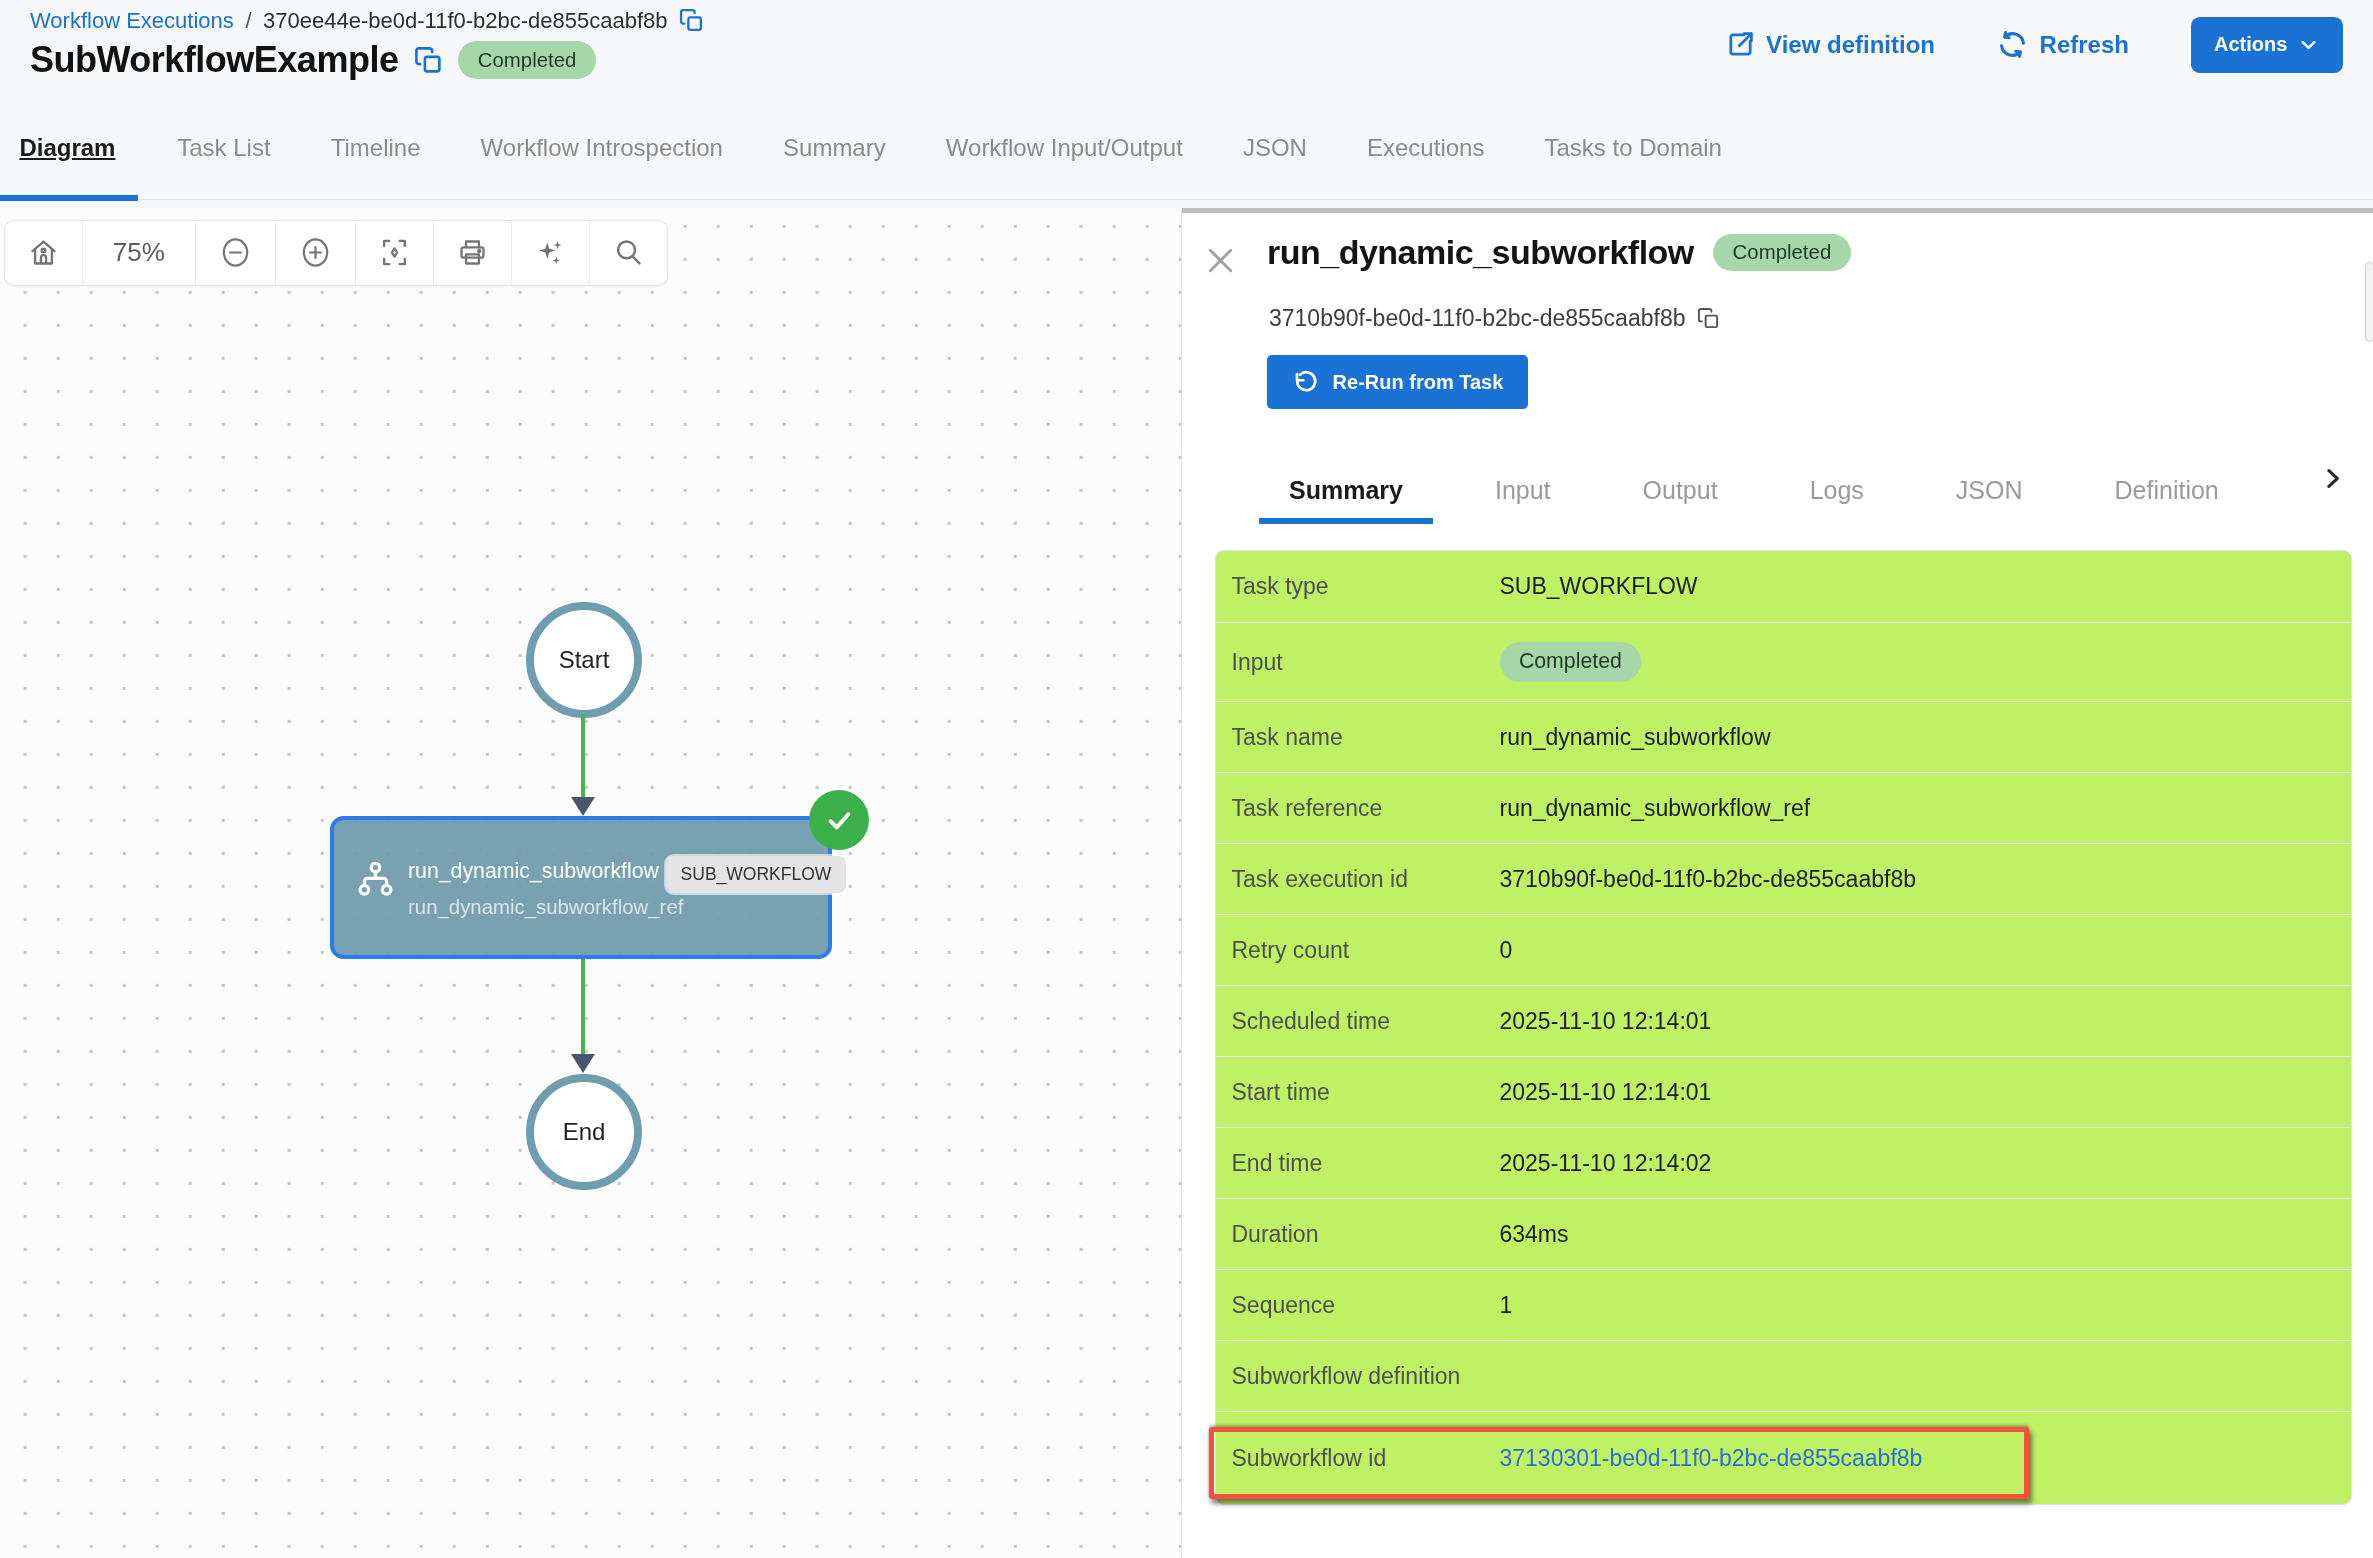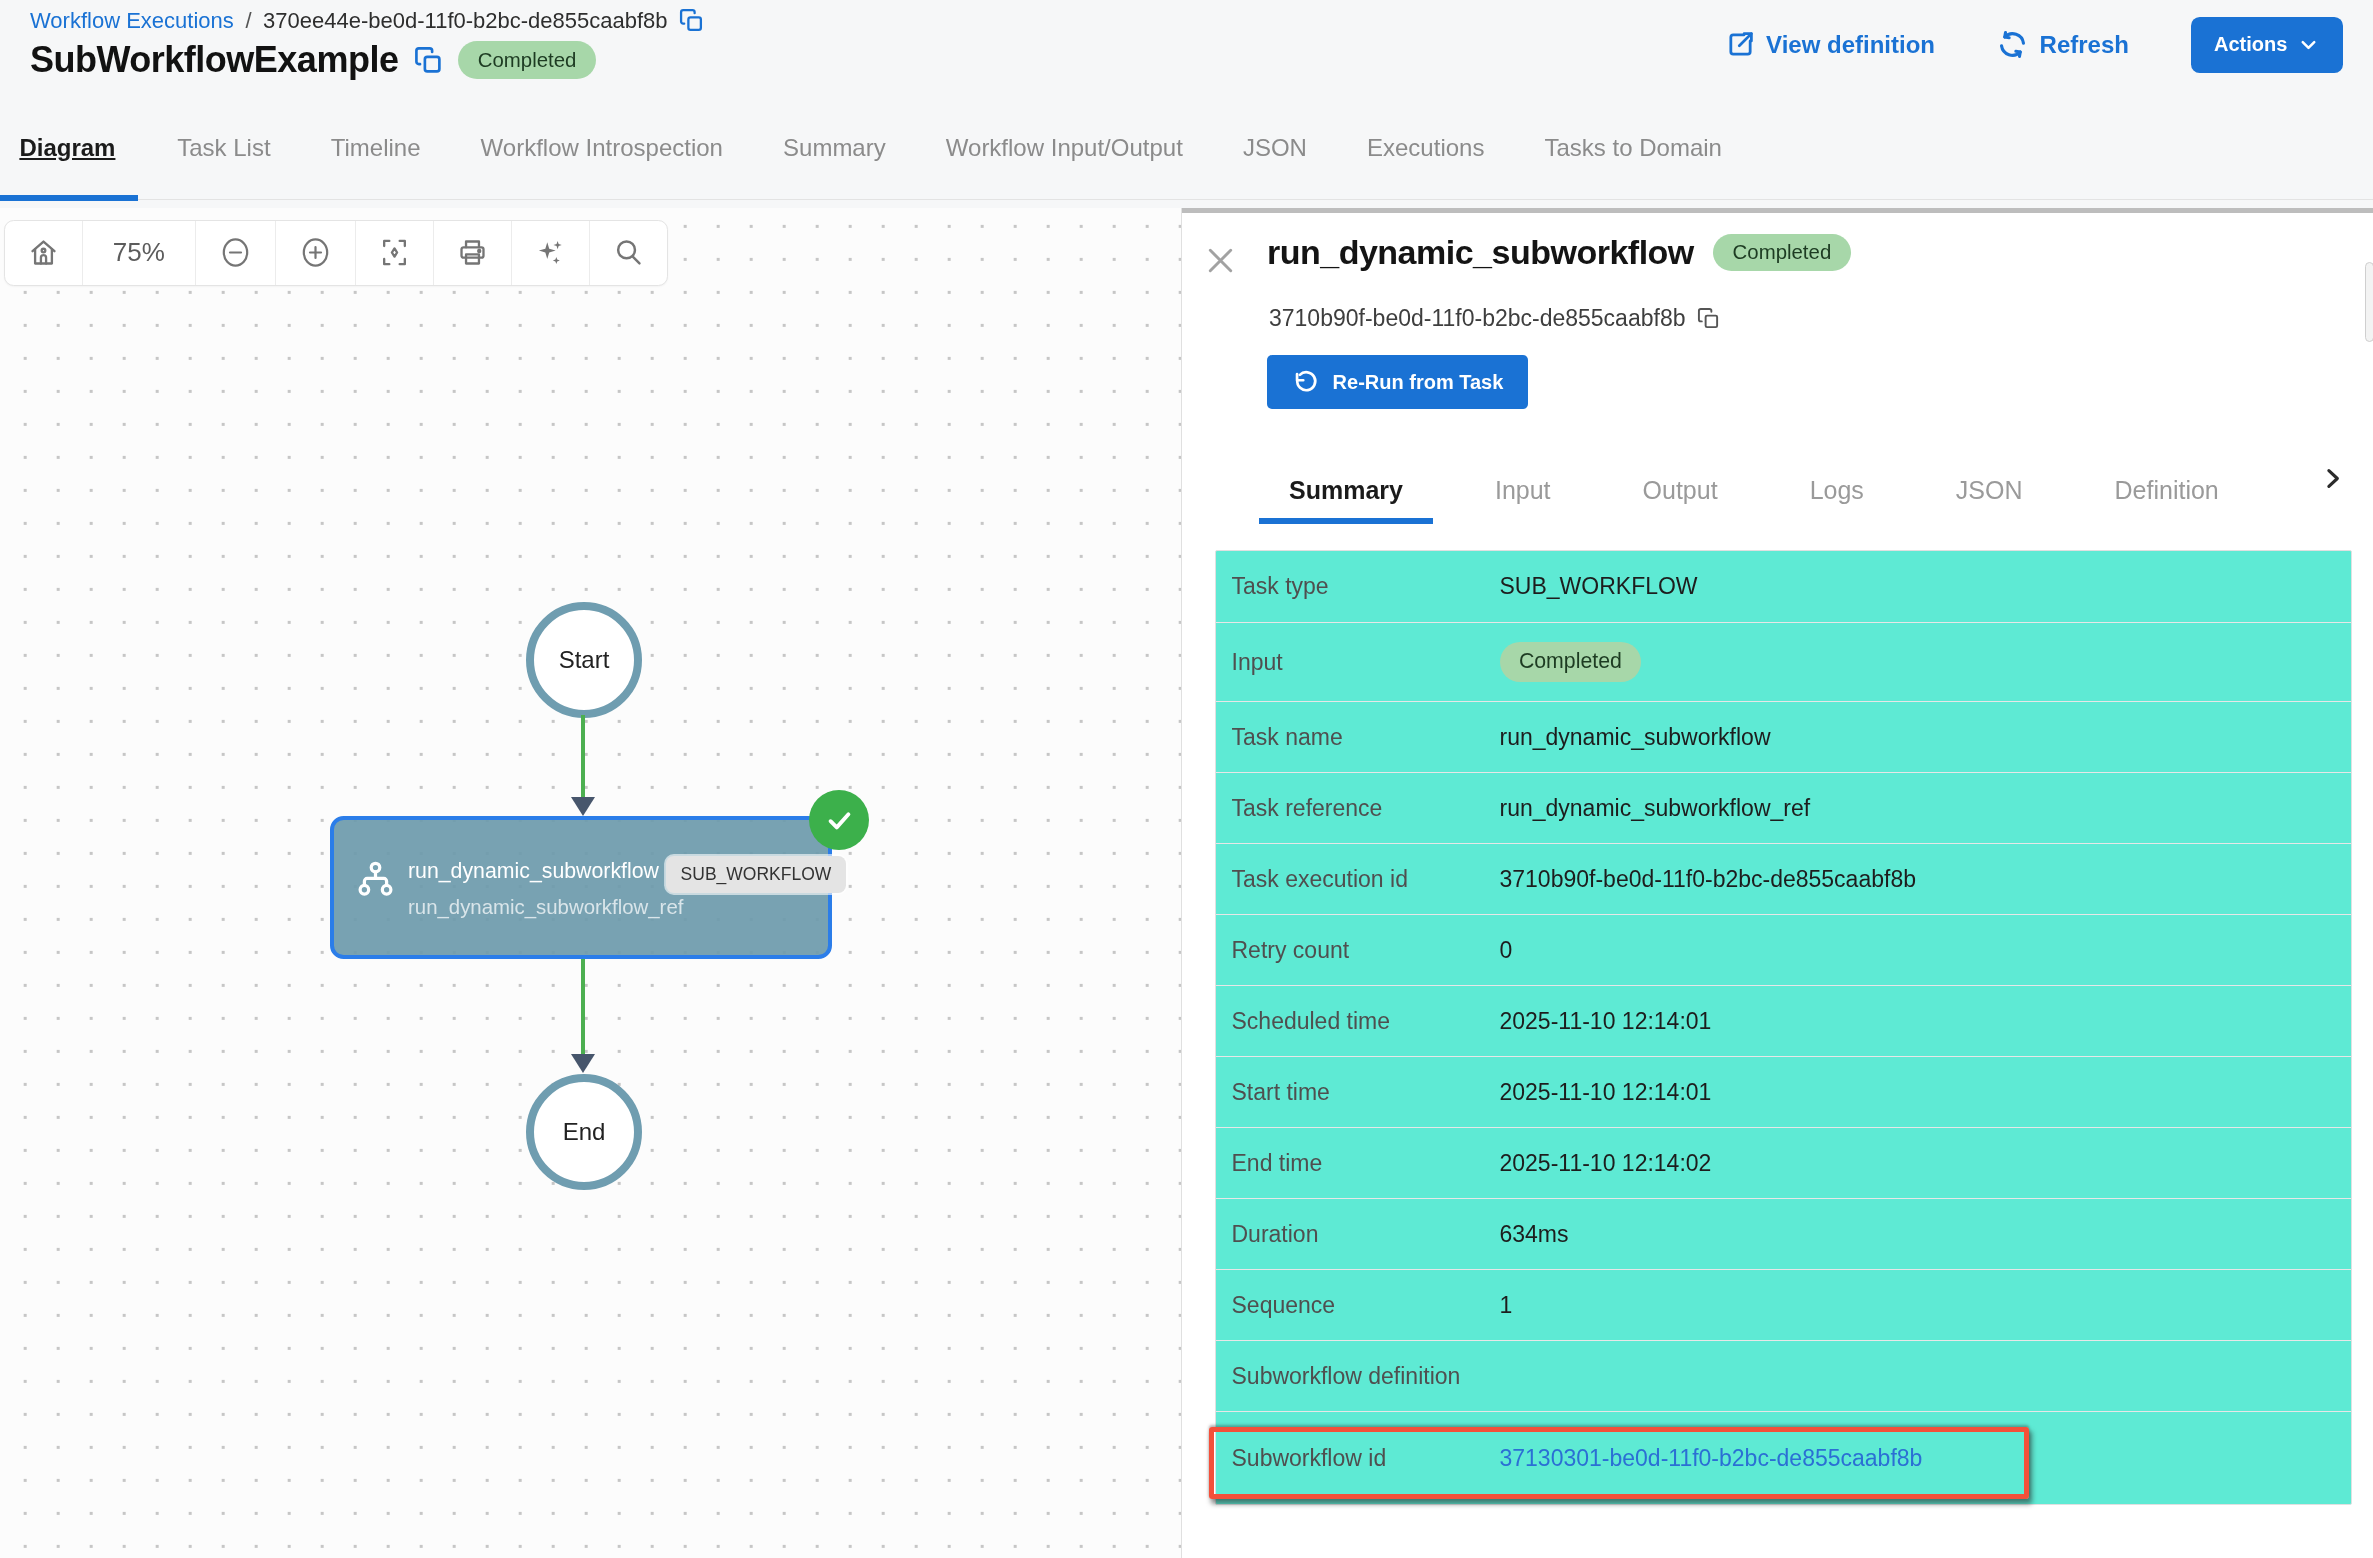--- a/index.html
+++ b/index.html
@@ -82,21 +82,21 @@
   .panel-tabs { position:absolute; left:77px; top:250px; height:64px; display:flex; gap:32px; }
   .panel-tabs .ptab { position:relative; display:flex; align-items:center; padding:0 30px;
                       font-size:25px; color:#9a9a9a; cursor:pointer; white-space:nowrap; }
   .panel-tabs .ptab.active { color:#1b1b1b; font-weight:bold; }
   .panel-tabs .ptab.active::after { content:""; position:absolute; left:0; right:0; bottom:-1.9px; height:5.8px;
                                     background:var(--c-accent,#1a72d4); }
   .ptab.clipped { max-width:161px; overflow:hidden; }
   .tabs-more { position:absolute; right:27px; top:256px; color:#2b2b2b; background:none; border:none; cursor:pointer; }
 
   .summary-table { position:absolute; left:33px; top:342px; width:1137px; border:1px solid #e0e0e0;
-                   border-radius:2px; background:#5eead4; overflow:hidden; }
+                   border-radius:9px; background:#bef264; overflow:hidden; }
   .t-row { display:flex; align-items:center; height:71px; border-top:1px solid #e7e7e7; padding-left:15.5px; }
   .t-row:first-child { border-top:none; }
   .t-row:nth-child(2) { height:79px; }
   .t-row:last-child { height:93px; }
   .t-label { width:268px; font-size:23px; color:#4f4f4f; flex:none; }
   .t-value { font-size:23px; color:#1d1d1d; }
   .t-value .pill { font-size:21.3px; padding:9.7px 19.4px; }
   .link-value { color:var(--c-link,#2b6fd4); cursor:pointer; }
 
   .highlight-box { position:absolute; left:27px; top:1219px; width:820px; height:72px;

